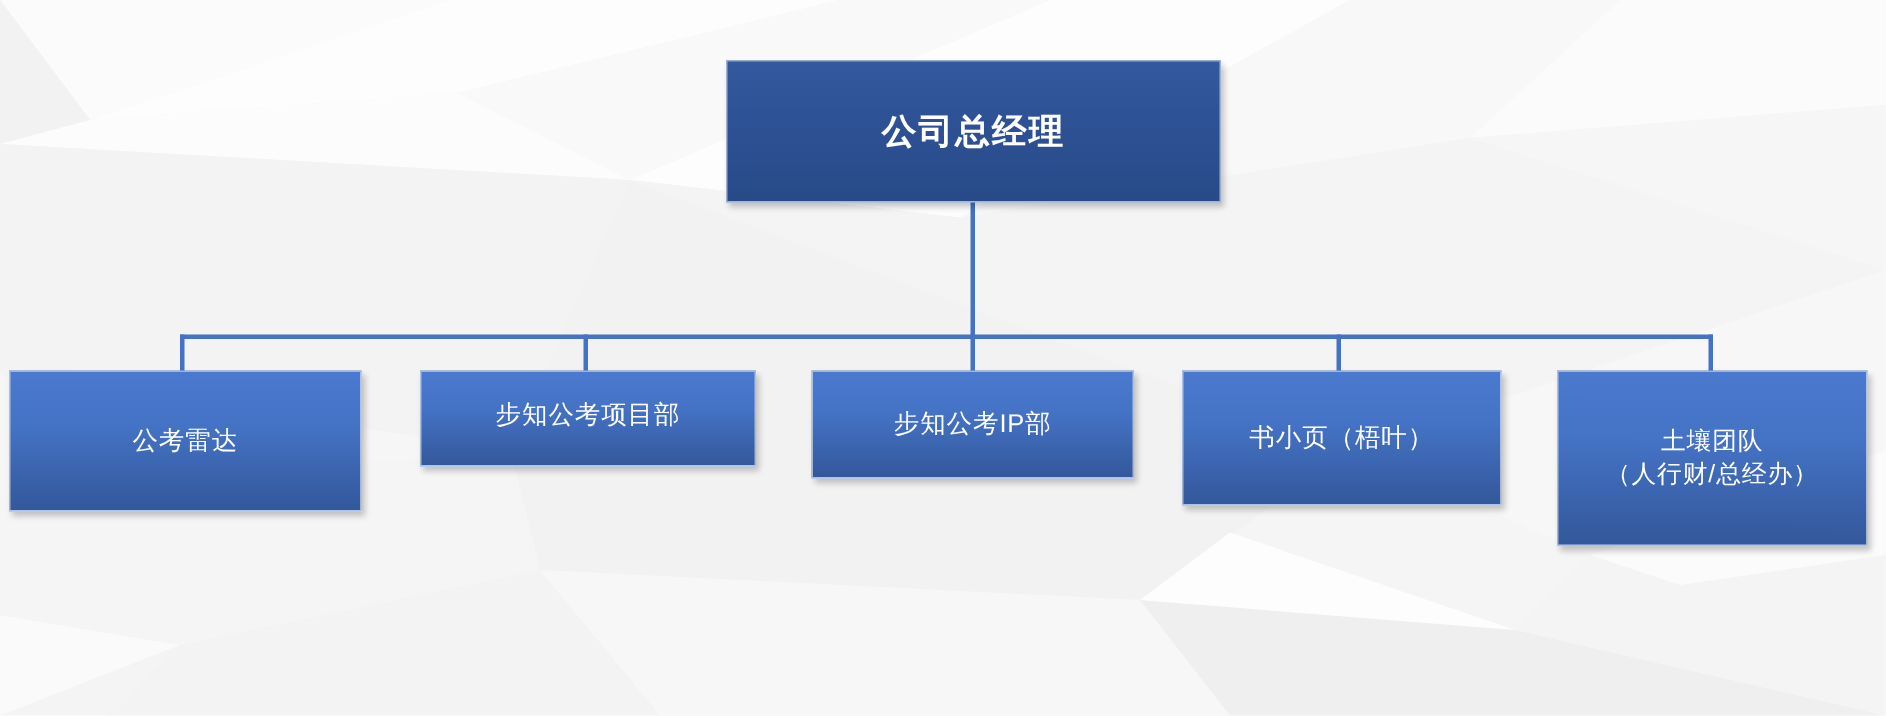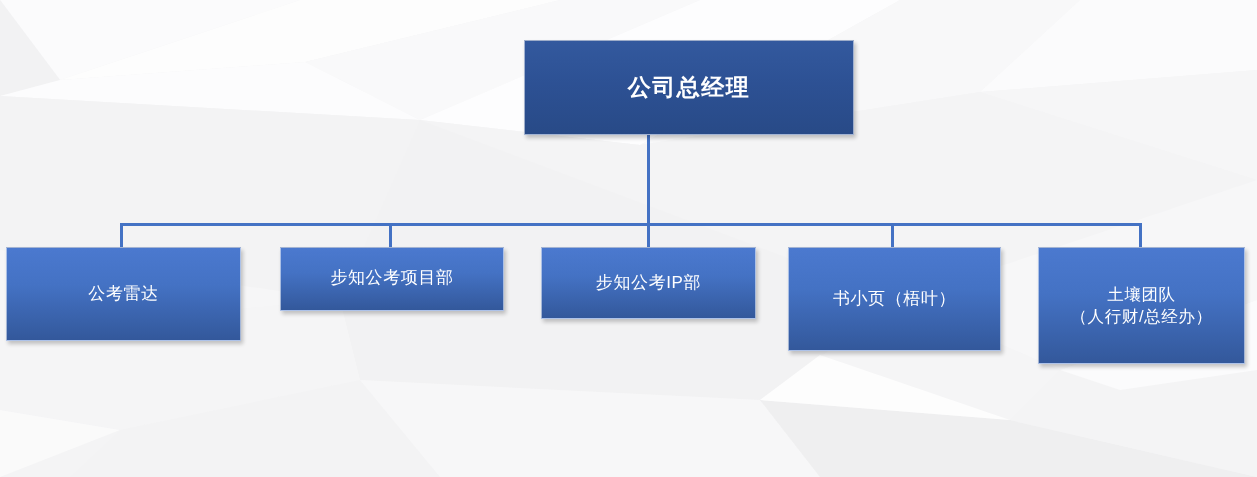--- a/index.html
+++ b/index.html
@@ -110,27 +110,27 @@
 
     <div class="conn conn-v" style="left:120px; top:223px; height:25px;"></div>
     <div class="conn conn-v" style="left:389px; top:223px; height:25px;"></div>
     <div class="conn conn-v" style="left:647px; top:223px; height:25px;"></div>
     <div class="conn conn-v" style="left:891px; top:223px; height:25px;"></div>
     <div class="conn conn-v" style="left:1139px; top:223px; height:25px;"></div>
   </div>
 
   <div class="layer">
 
-    <div class="node node-root" style="left:484px; top:40px; width:330px; height:95px;margin-left:40px;">公司总经理</div>
+    <div class="node node-root" style="left:484px; top:40px; width:330px; height:95px;">公司总经理</div>
 
     <div class="node node-dept" style="left:6px; top:247px; width:235px; height:94px;">公考雷达</div>
 
     <div class="node node-dept" style="left:280px; top:247px; width:224px; height:64px;font-family:Liberation Mono, monospace;">步知公考项目部</div>
 
     <div class="node node-dept" style="left:541px; top:247px; width:215px; height:72px;">步知公考IP部</div>
 
-    <div class="node node-dept" style="left:788px; top:247px; width:213px; height:104px;">书小页（梧叶）</div>
+    <div class="node node-dept" style="left:788px; top:247px; width:213px; height:90px;">书小页（梧叶）</div>
 
     <div class="node node-dept multiline" style="left:1038px; top:247px; width:207px; height:117px;">土壤团队
 （人行财/总经办）</div>
   </div>
 
 </div>
 
 </body></html>

